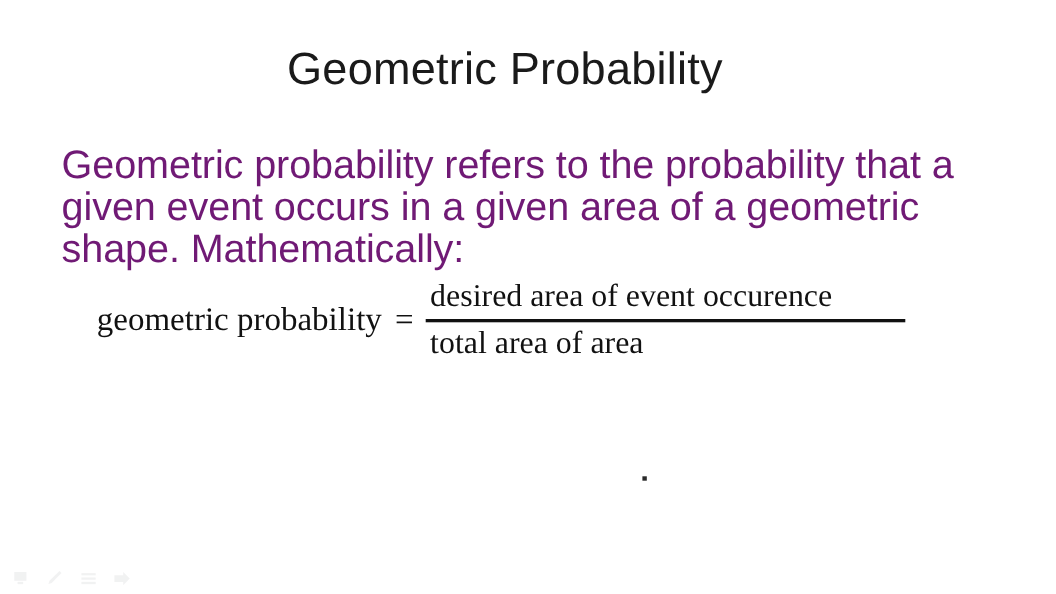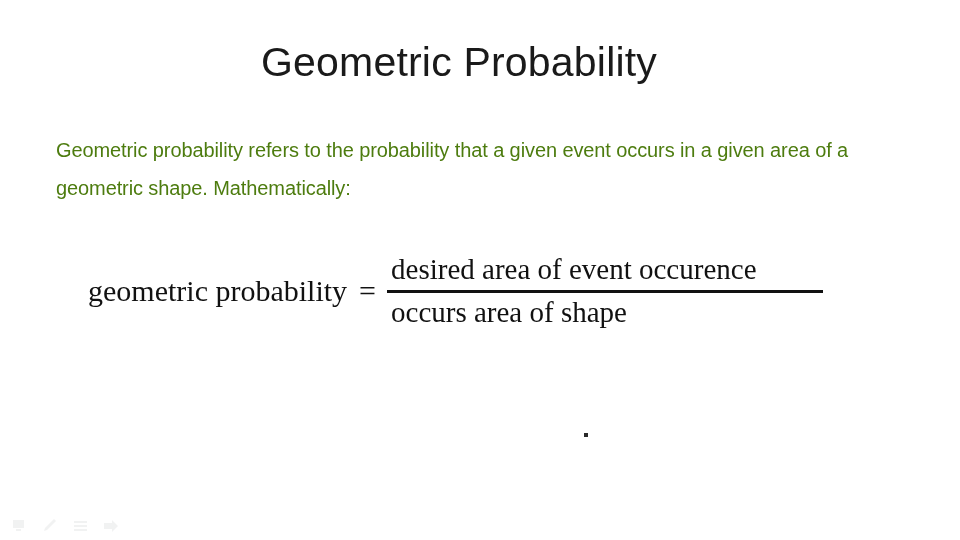--- a/index.html
+++ b/index.html
@@ -36,24 +36,24 @@
     white-space: nowrap;
   }
 
   
   #body-text {
     position: absolute;
     left: 56px;
     top: 131px;
     width: 856px;
     font-family: "Liberation Sans", sans-serif;
-    font-size: 20px;
+    font-size: 36px;
     font-weight: 400;
     line-height: 38px;
-    color: #4d7c0f;
+    color: #701a75;
     letter-spacing: -0.1px;
   }
 
   
   #formula {
     position: absolute;
     left: 88px;
     top: 252px;
     display: flex;
     align-items: center;
@@ -126,21 +126,21 @@
   <div id="slide-title">Geometric Probability</div>
 
   <div id="body-text">Geometric probability refers to the probability that a given event occurs in a given area of a geometric shape. Mathematically:</div>
 
   <div id="formula">
     <span id="formula-lhs">geometric probability</span>
     <span id="formula-equals">=</span>
     <span id="fraction">
       <span class="frac-part">desired area of event occurence</span>
       <span id="fraction-bar"></span>
-      <span class="frac-part">occurs area of shape</span>
+      <span class="frac-part">total area of area</span>
     </span>
   </div>
 
   <div id="stray-dot"></div>
 
   <div id="presenter-toolbar">
     <span class="toolbar-icon">
       <svg viewBox="0 0 18 16" width="18" height="16" aria-hidden="true">
         <rect x="1" y="2" width="11" height="8" fill="currentColor"></rect>
         <rect x="4" y="11" width="5" height="2" fill="currentColor"></rect>

